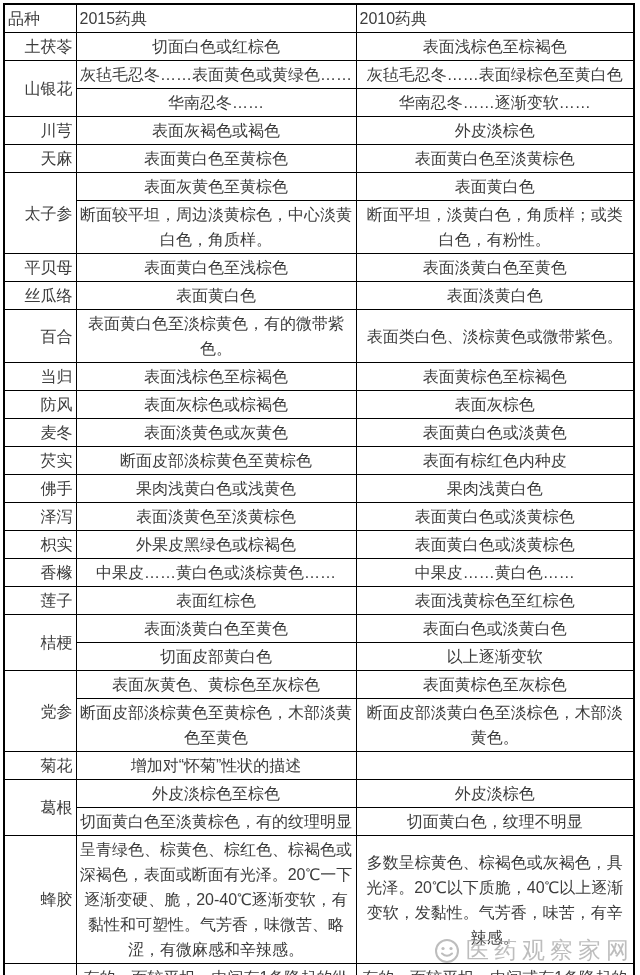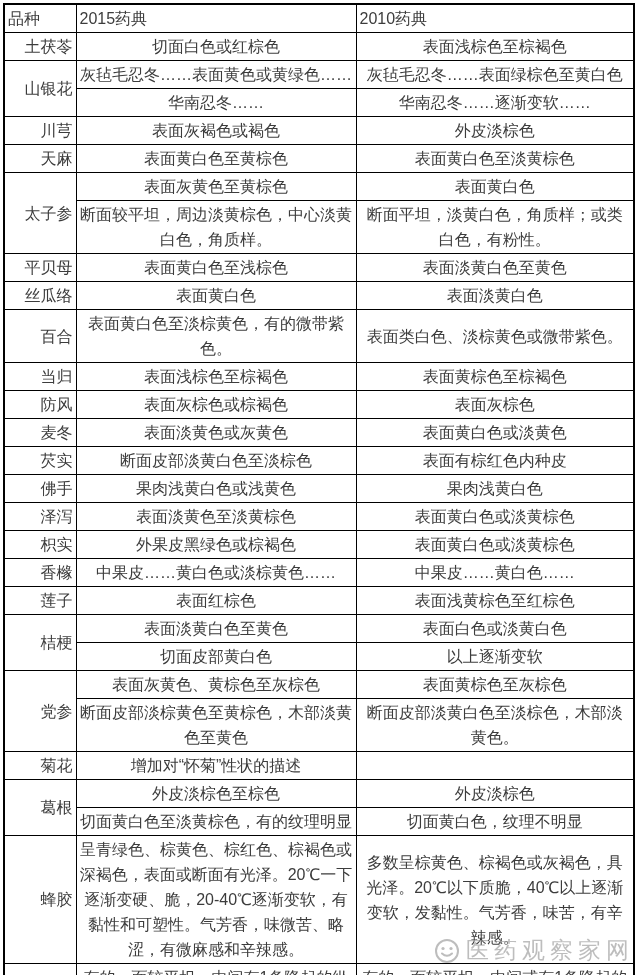--- a/index.html
+++ b/index.html
@@ -130,21 +130,21 @@
           <td class="desc-cell">表面灰棕色或棕褐色</td>
           <td class="desc-cell">表面灰棕色</td>
         </tr>
         <tr>
           <td class="name-cell" rowspan="1">麦冬</td>
           <td class="desc-cell">表面淡黄色或灰黄色</td>
           <td class="desc-cell">表面黄白色或淡黄色</td>
         </tr>
         <tr>
           <td class="name-cell" rowspan="1">芡实</td>
-          <td class="desc-cell">断面皮部淡黄白色至淡棕色</td>
+          <td class="desc-cell">断面皮部淡棕黄色至黄棕色</td>
           <td class="desc-cell">表面有棕红色内种皮</td>
         </tr>
         <tr>
           <td class="name-cell" rowspan="1">佛手</td>
           <td class="desc-cell">果肉浅黄白色或浅黄色</td>
           <td class="desc-cell">果肉浅黄白色</td>
         </tr>
         <tr>
           <td class="name-cell" rowspan="1">泽泻</td>
           <td class="desc-cell">表面淡黄色至淡黄棕色</td>

